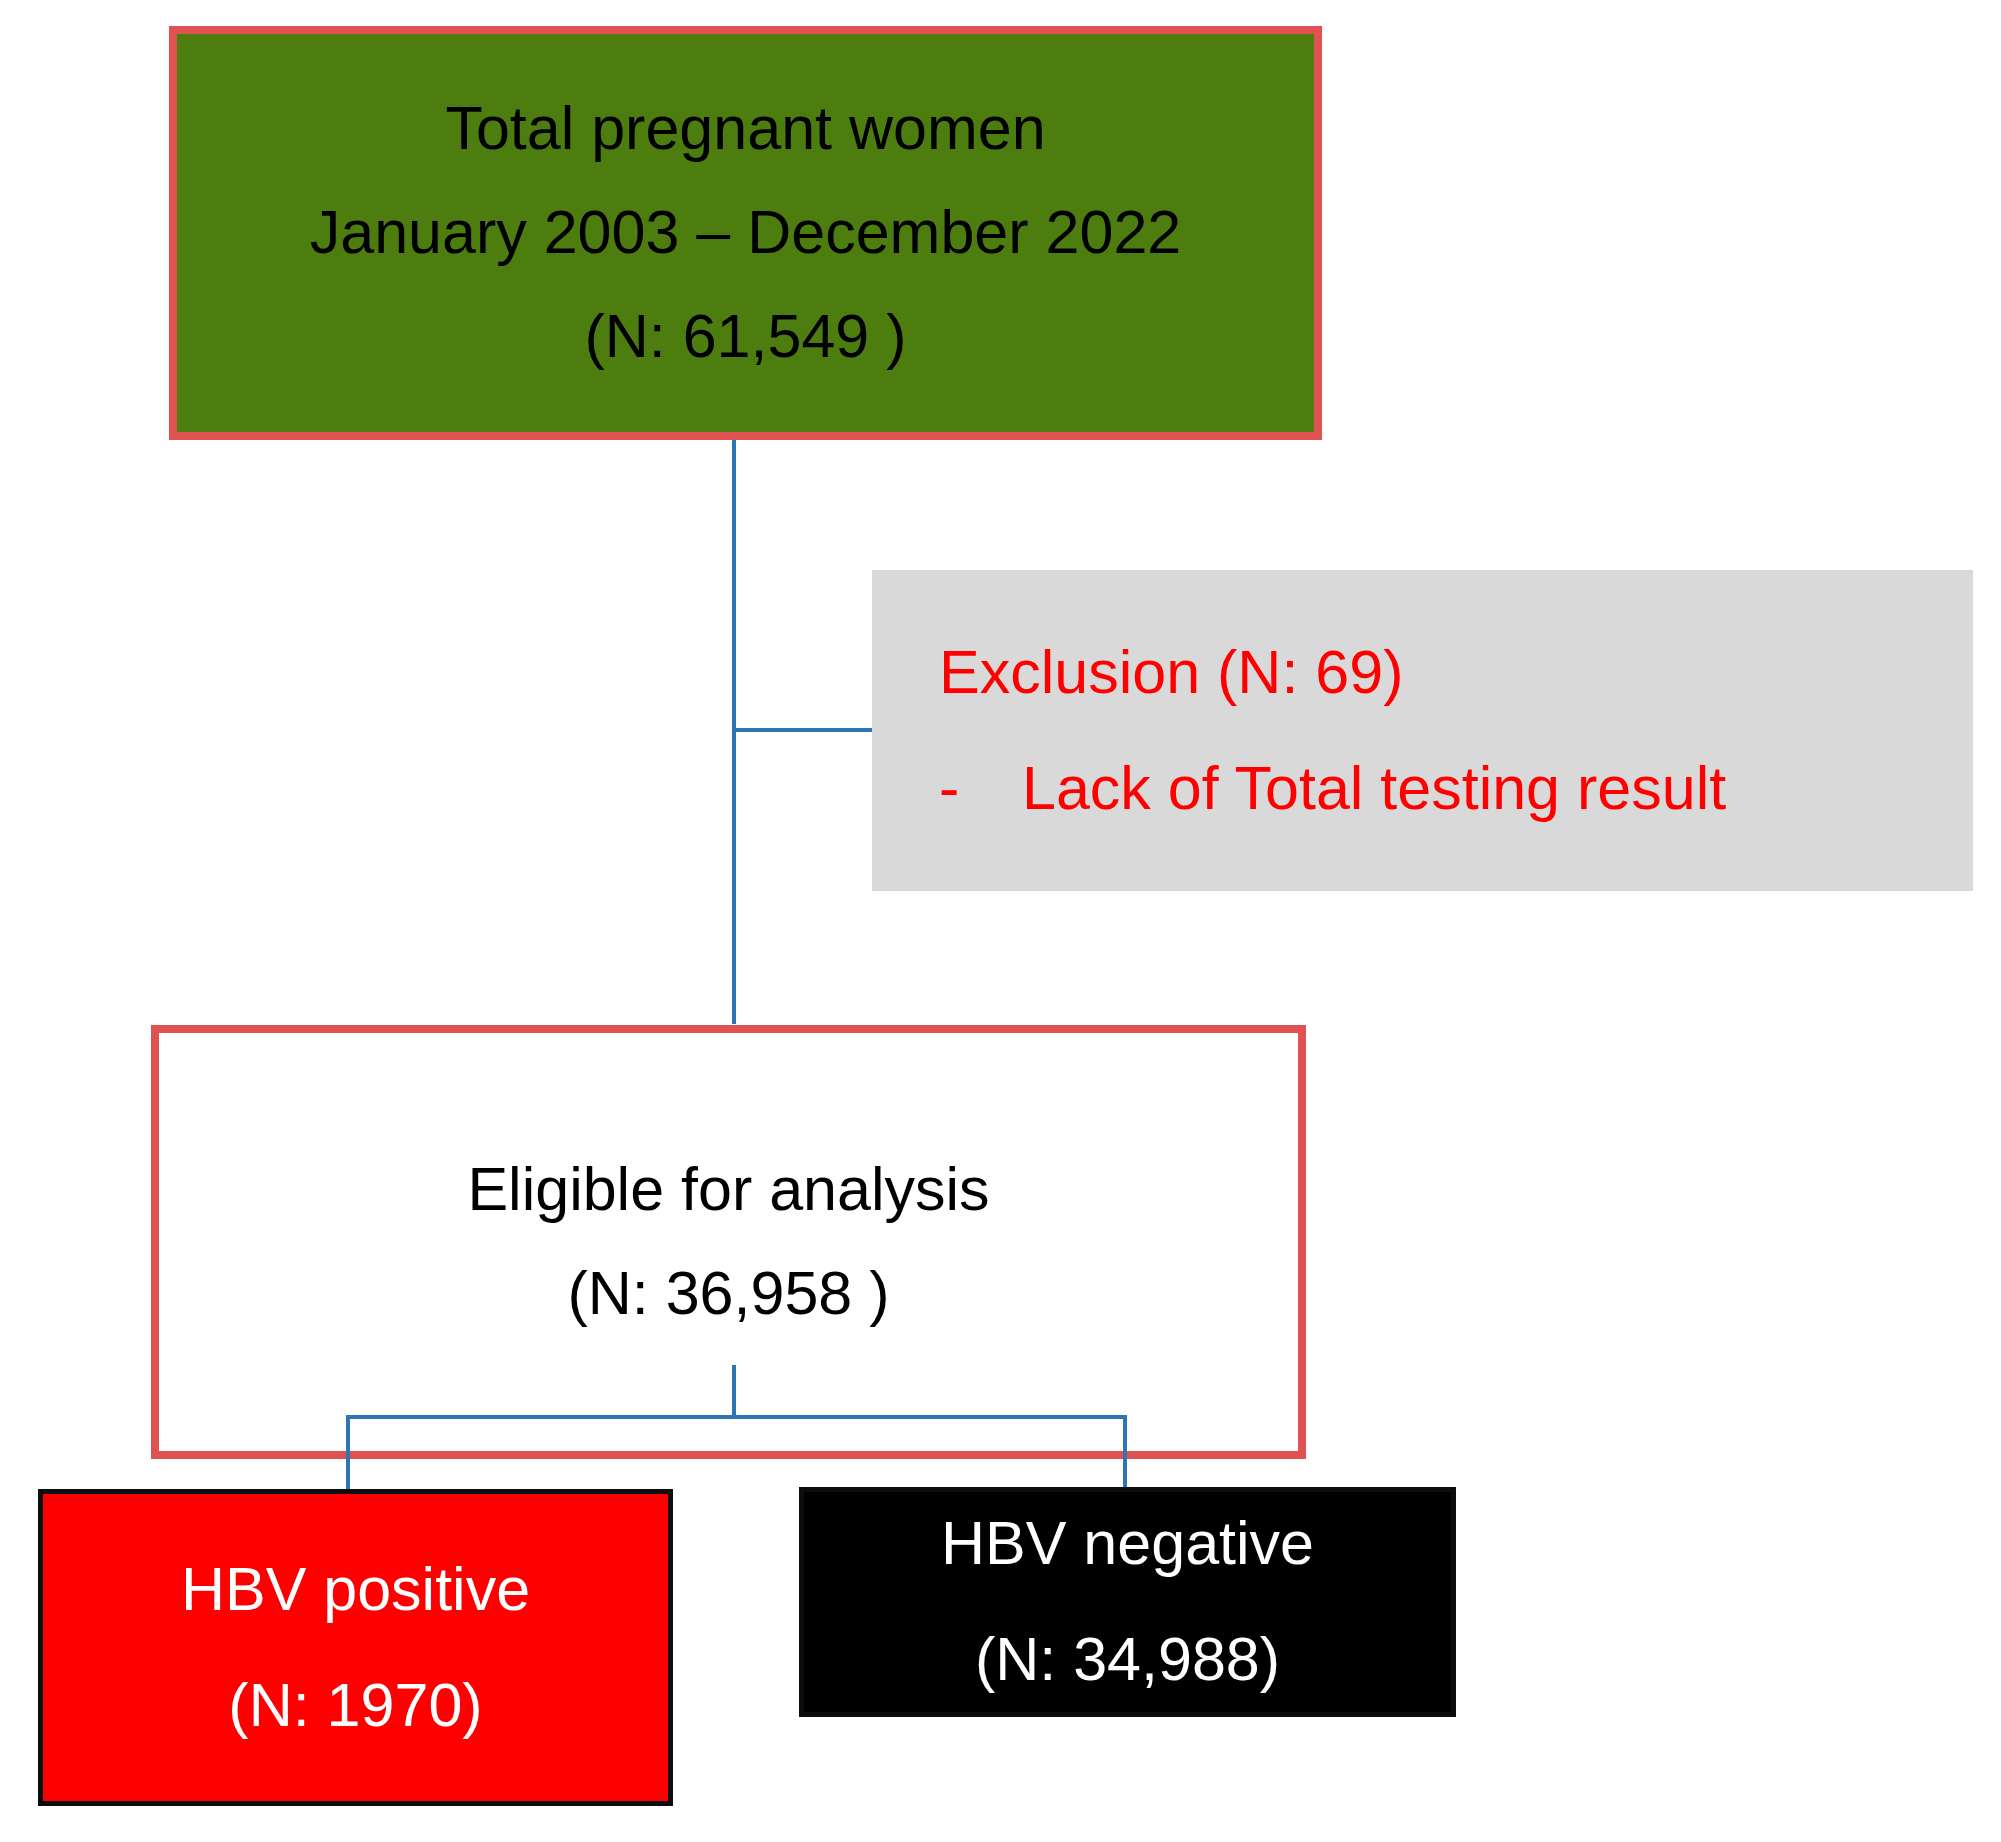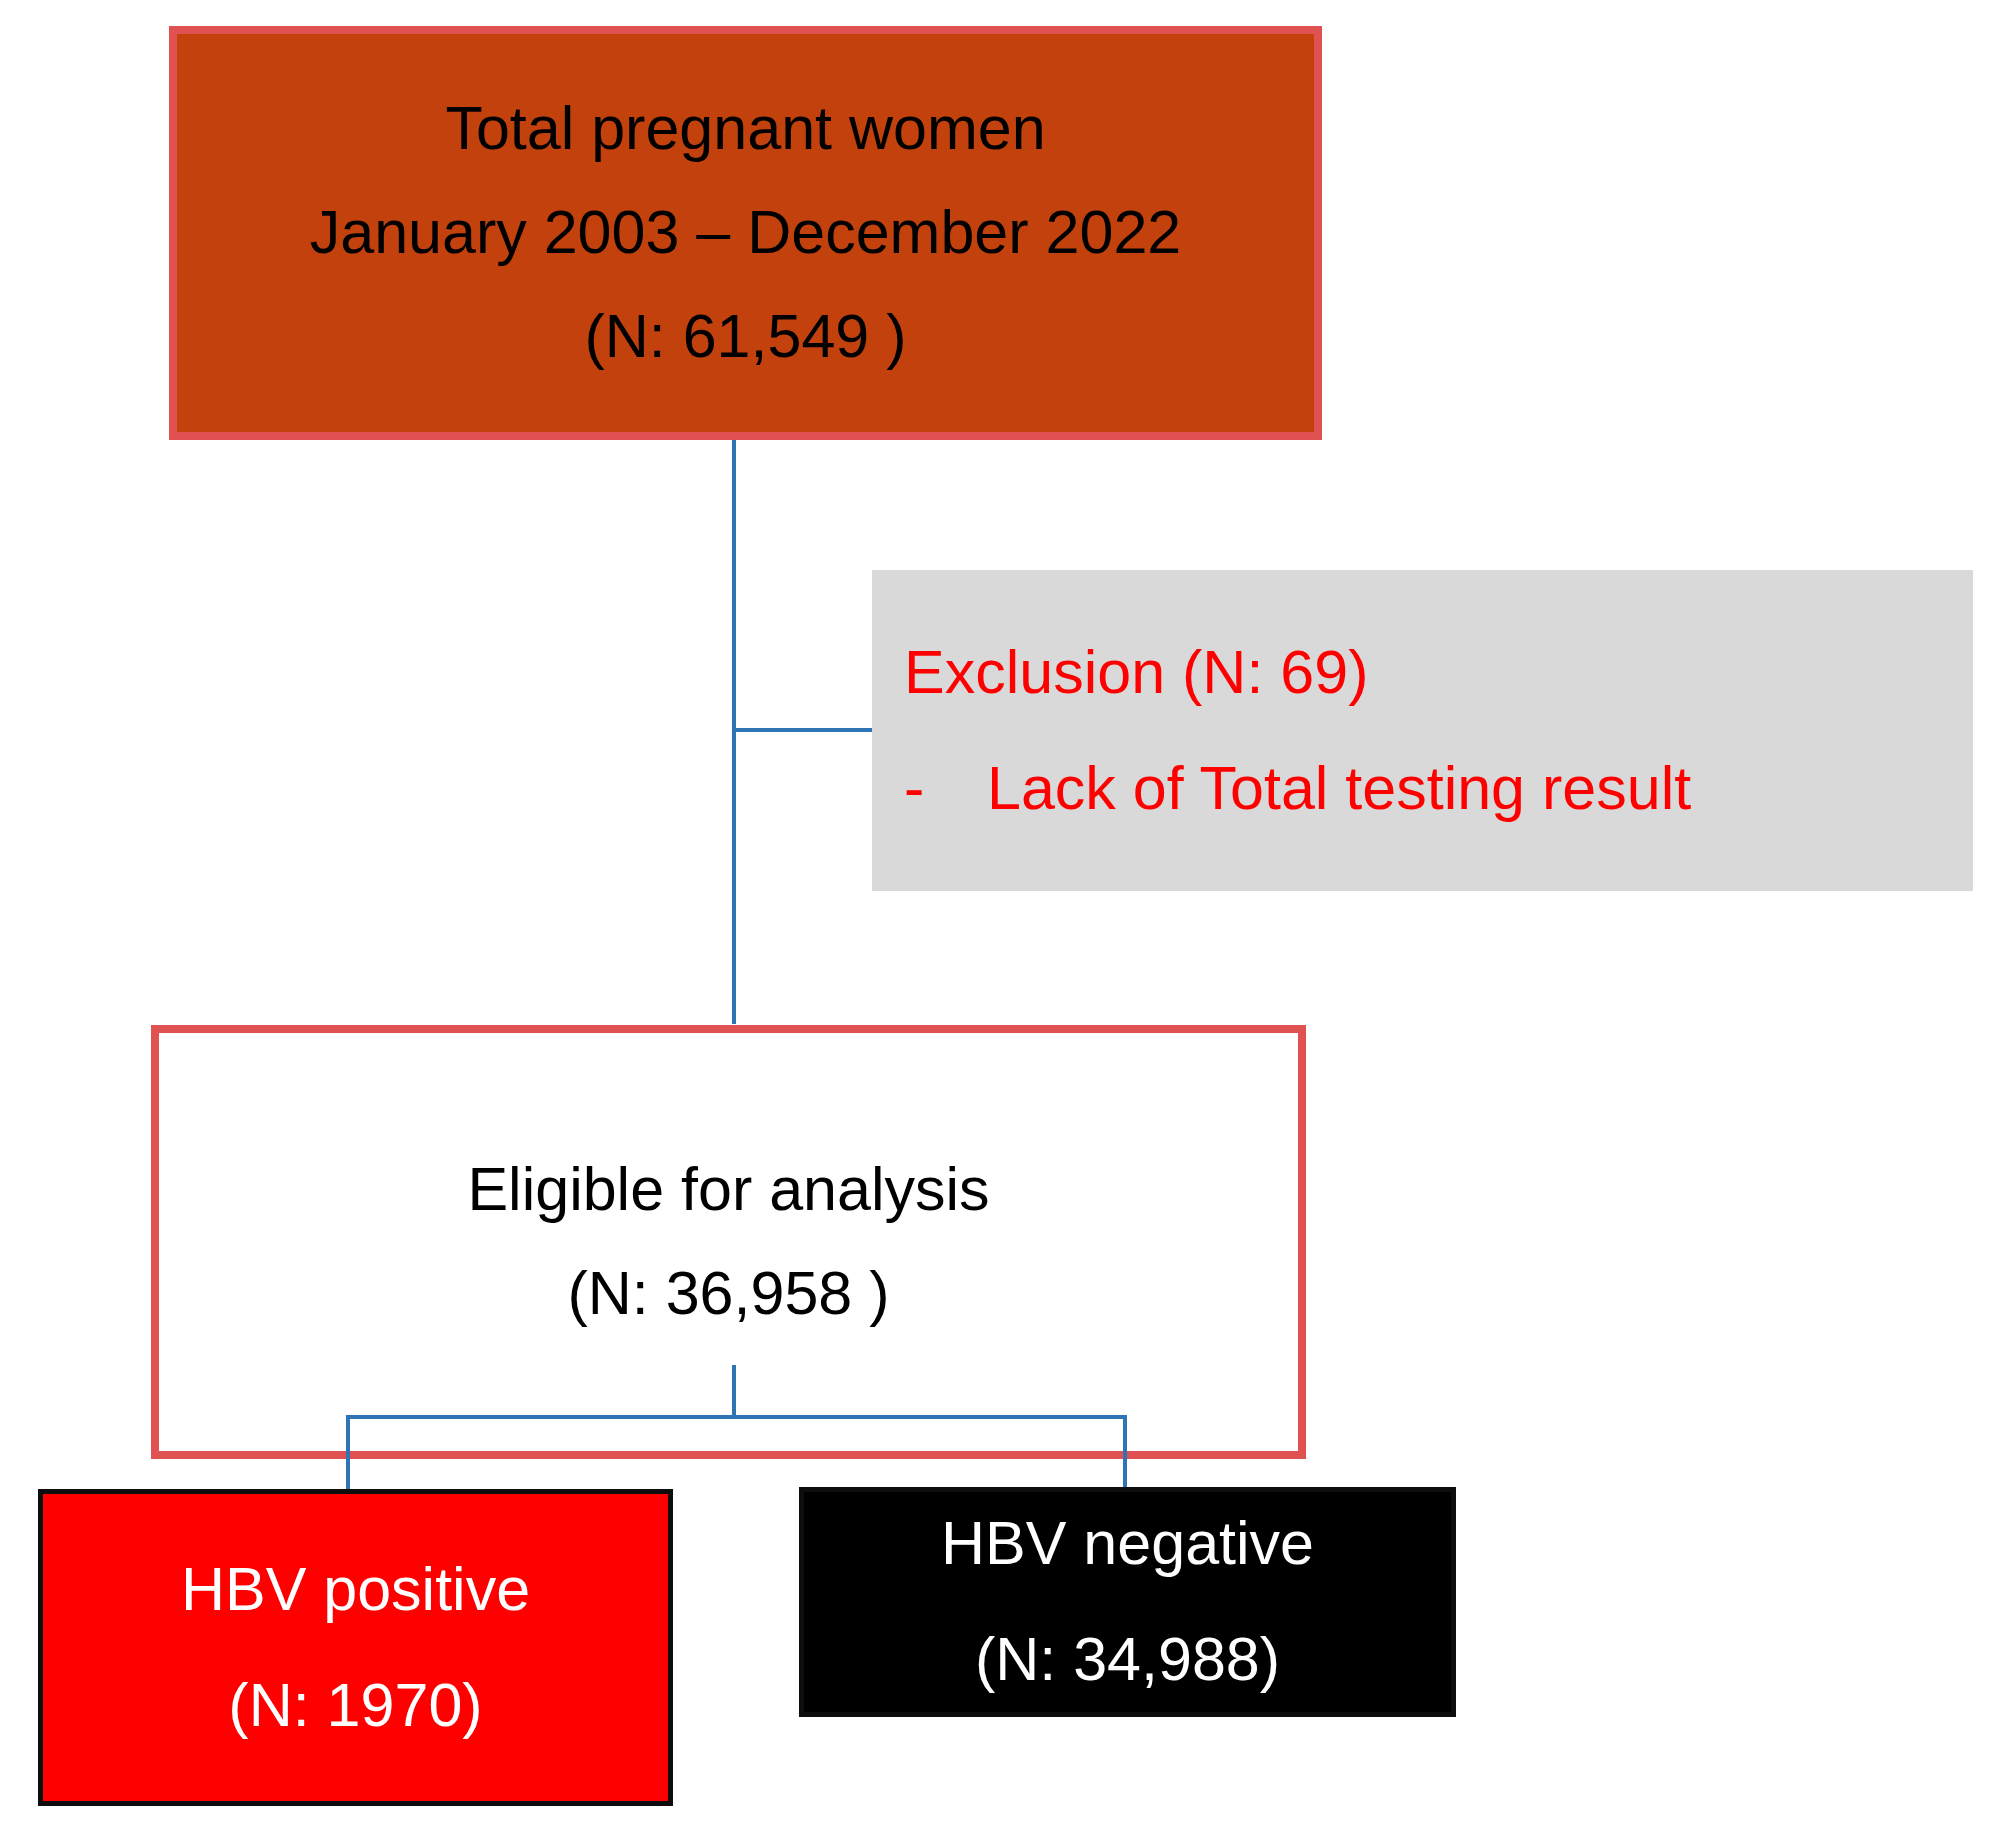--- a/index.html
+++ b/index.html
@@ -27,32 +27,32 @@
     line-height: 1.7;
     color: var(--box_text, #000000);
   }
   .node .line { white-space: pre; }
 
   
   .box-total {
     left: 169px; top: 26px;
     width: 1153px; height: 414px;
     border: 8.7px solid var(--box_border_red, #E05252);
-    background: #c2410c;
+    background: #4d7c0f;
   }
 
   
   .box-exclusion {
     left: 872px; top: 570px;
     width: 1101px; height: 321px;
     background: var(--exclusion_bg, #D9D9D9);
     color: var(--exclusion_text, #FF0000);
     align-items: flex-start;
     text-align: left;
-    padding-left: 32px;
+    padding-left: 67px;
     line-height: 1.9;
   }
   .bullet-line { display: flex; }
   .bullet-line .bullet { width: 83px; }
 
   
   .box-eligible {
     left: 151px; top: 1025px;
     width: 1155px; height: 434px;
     border: 8.7px solid var(--box_border_red, #E05252);

